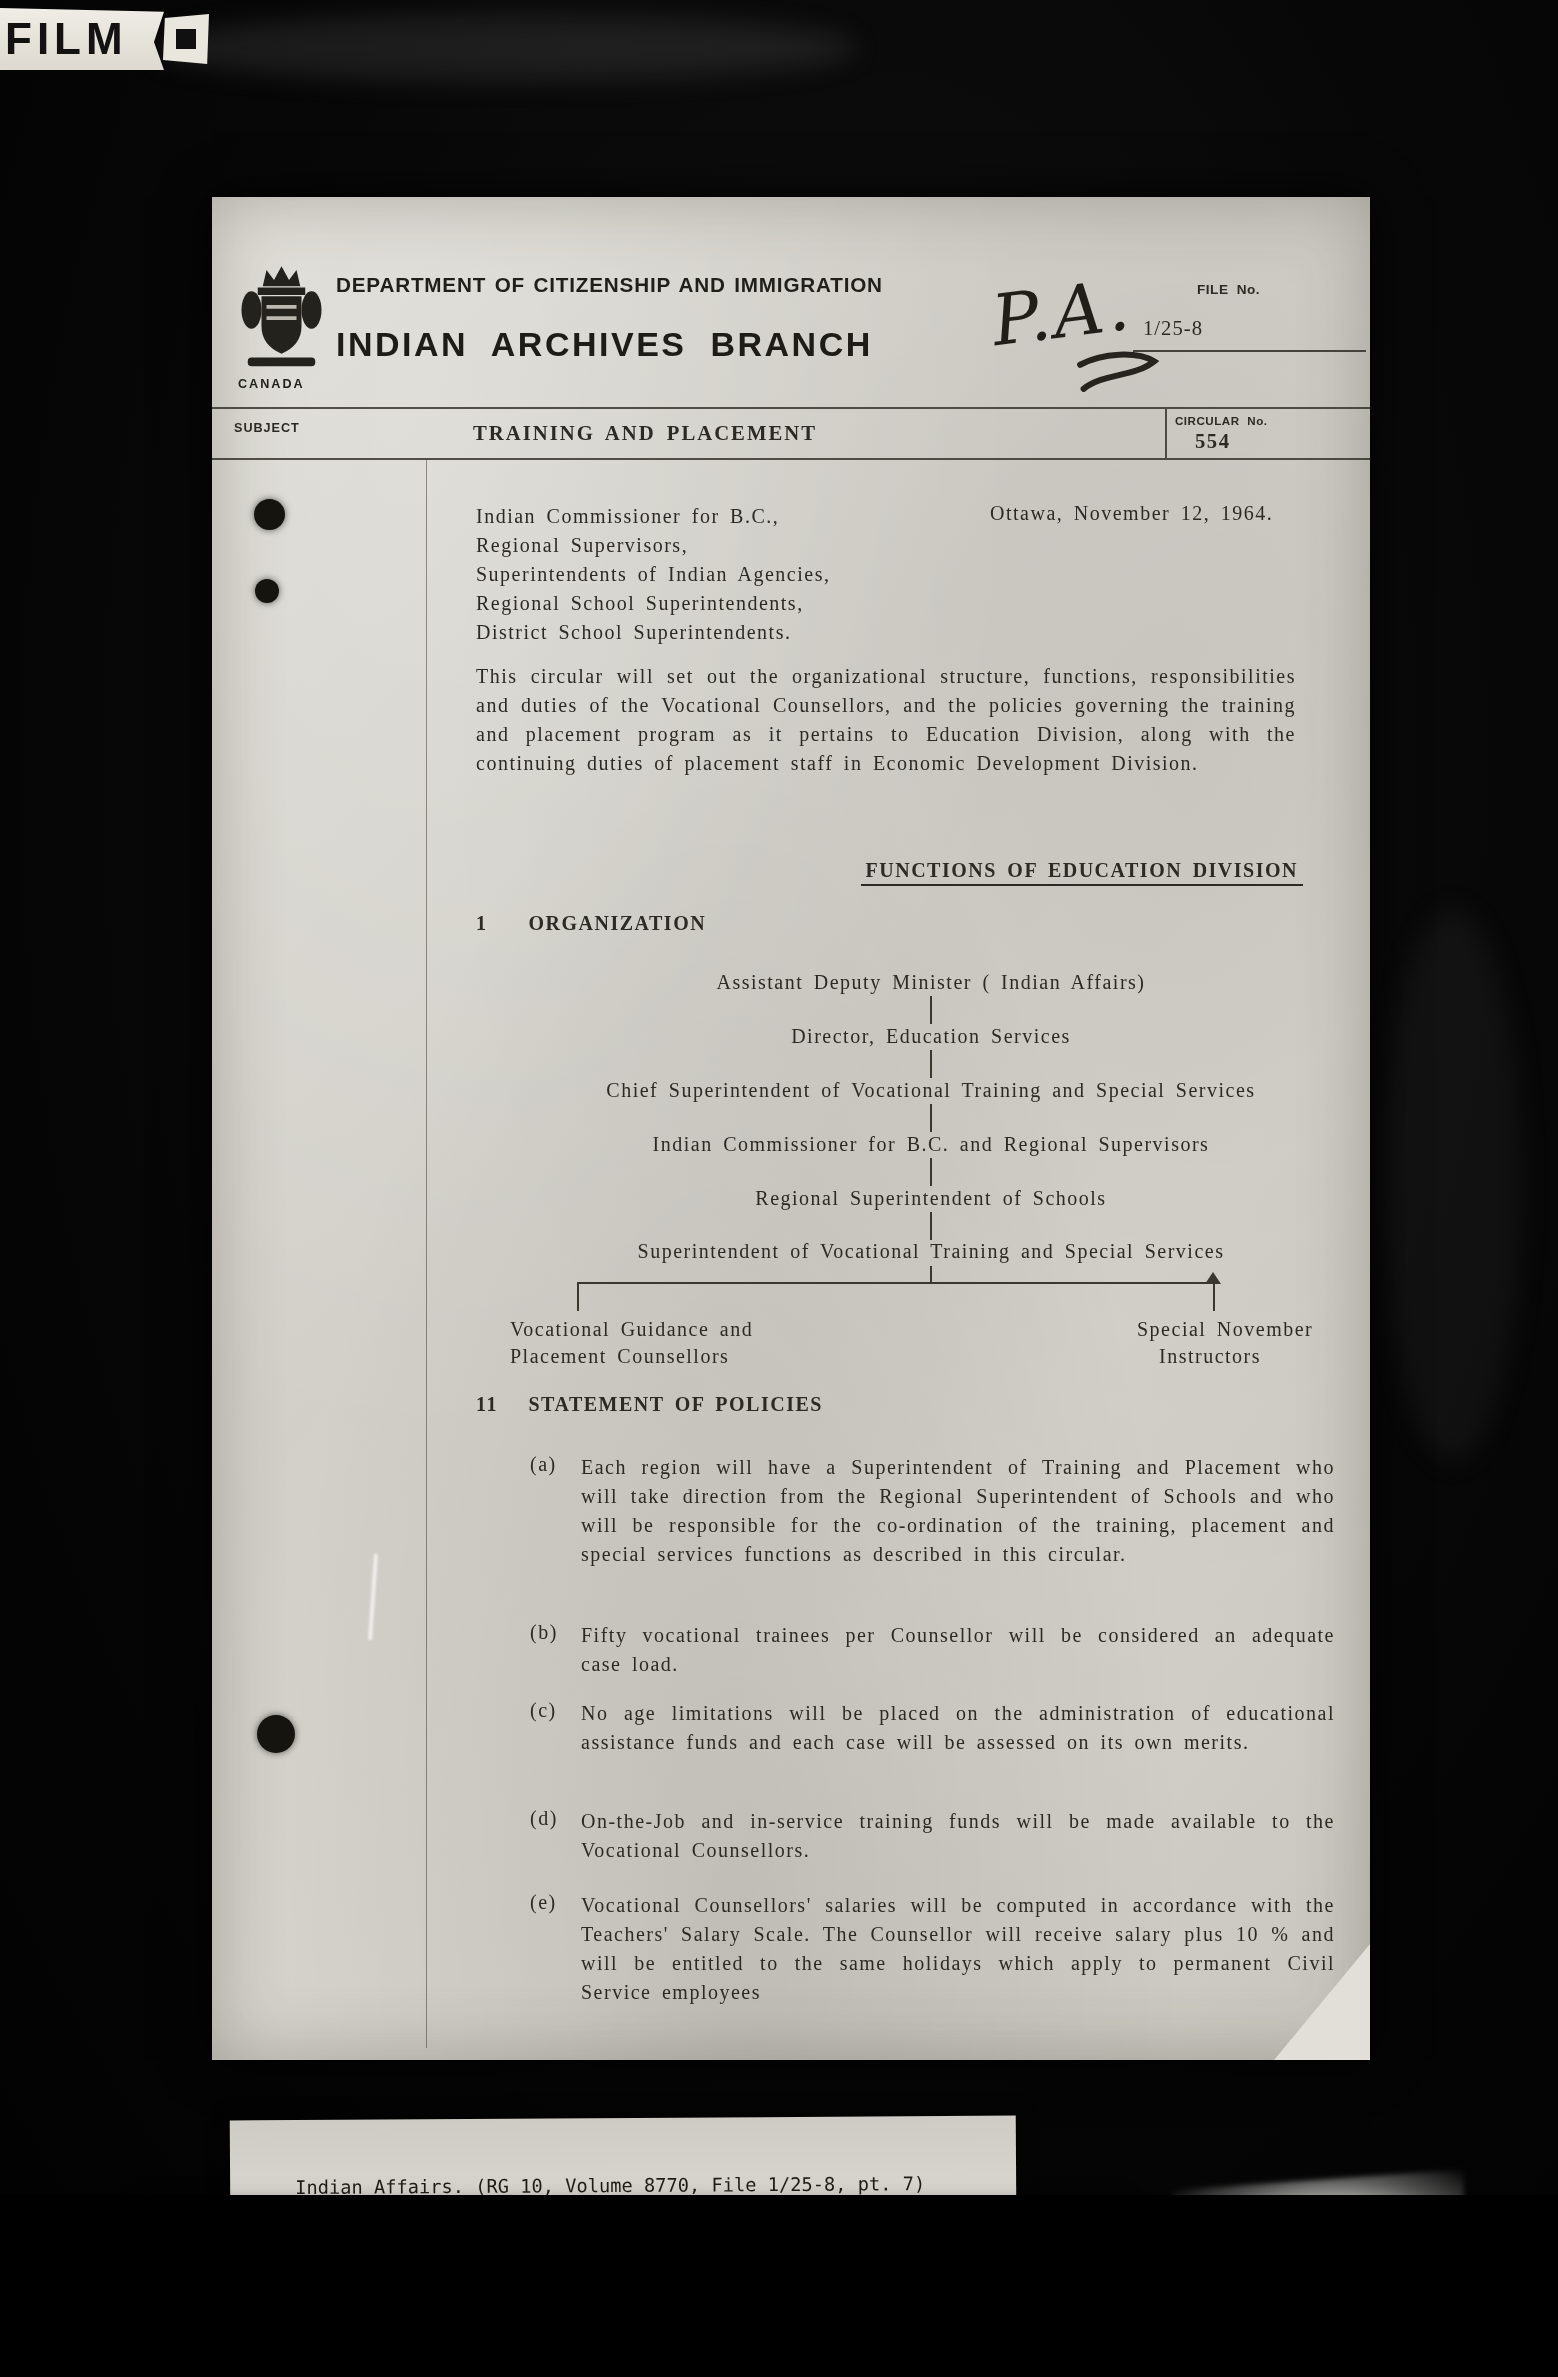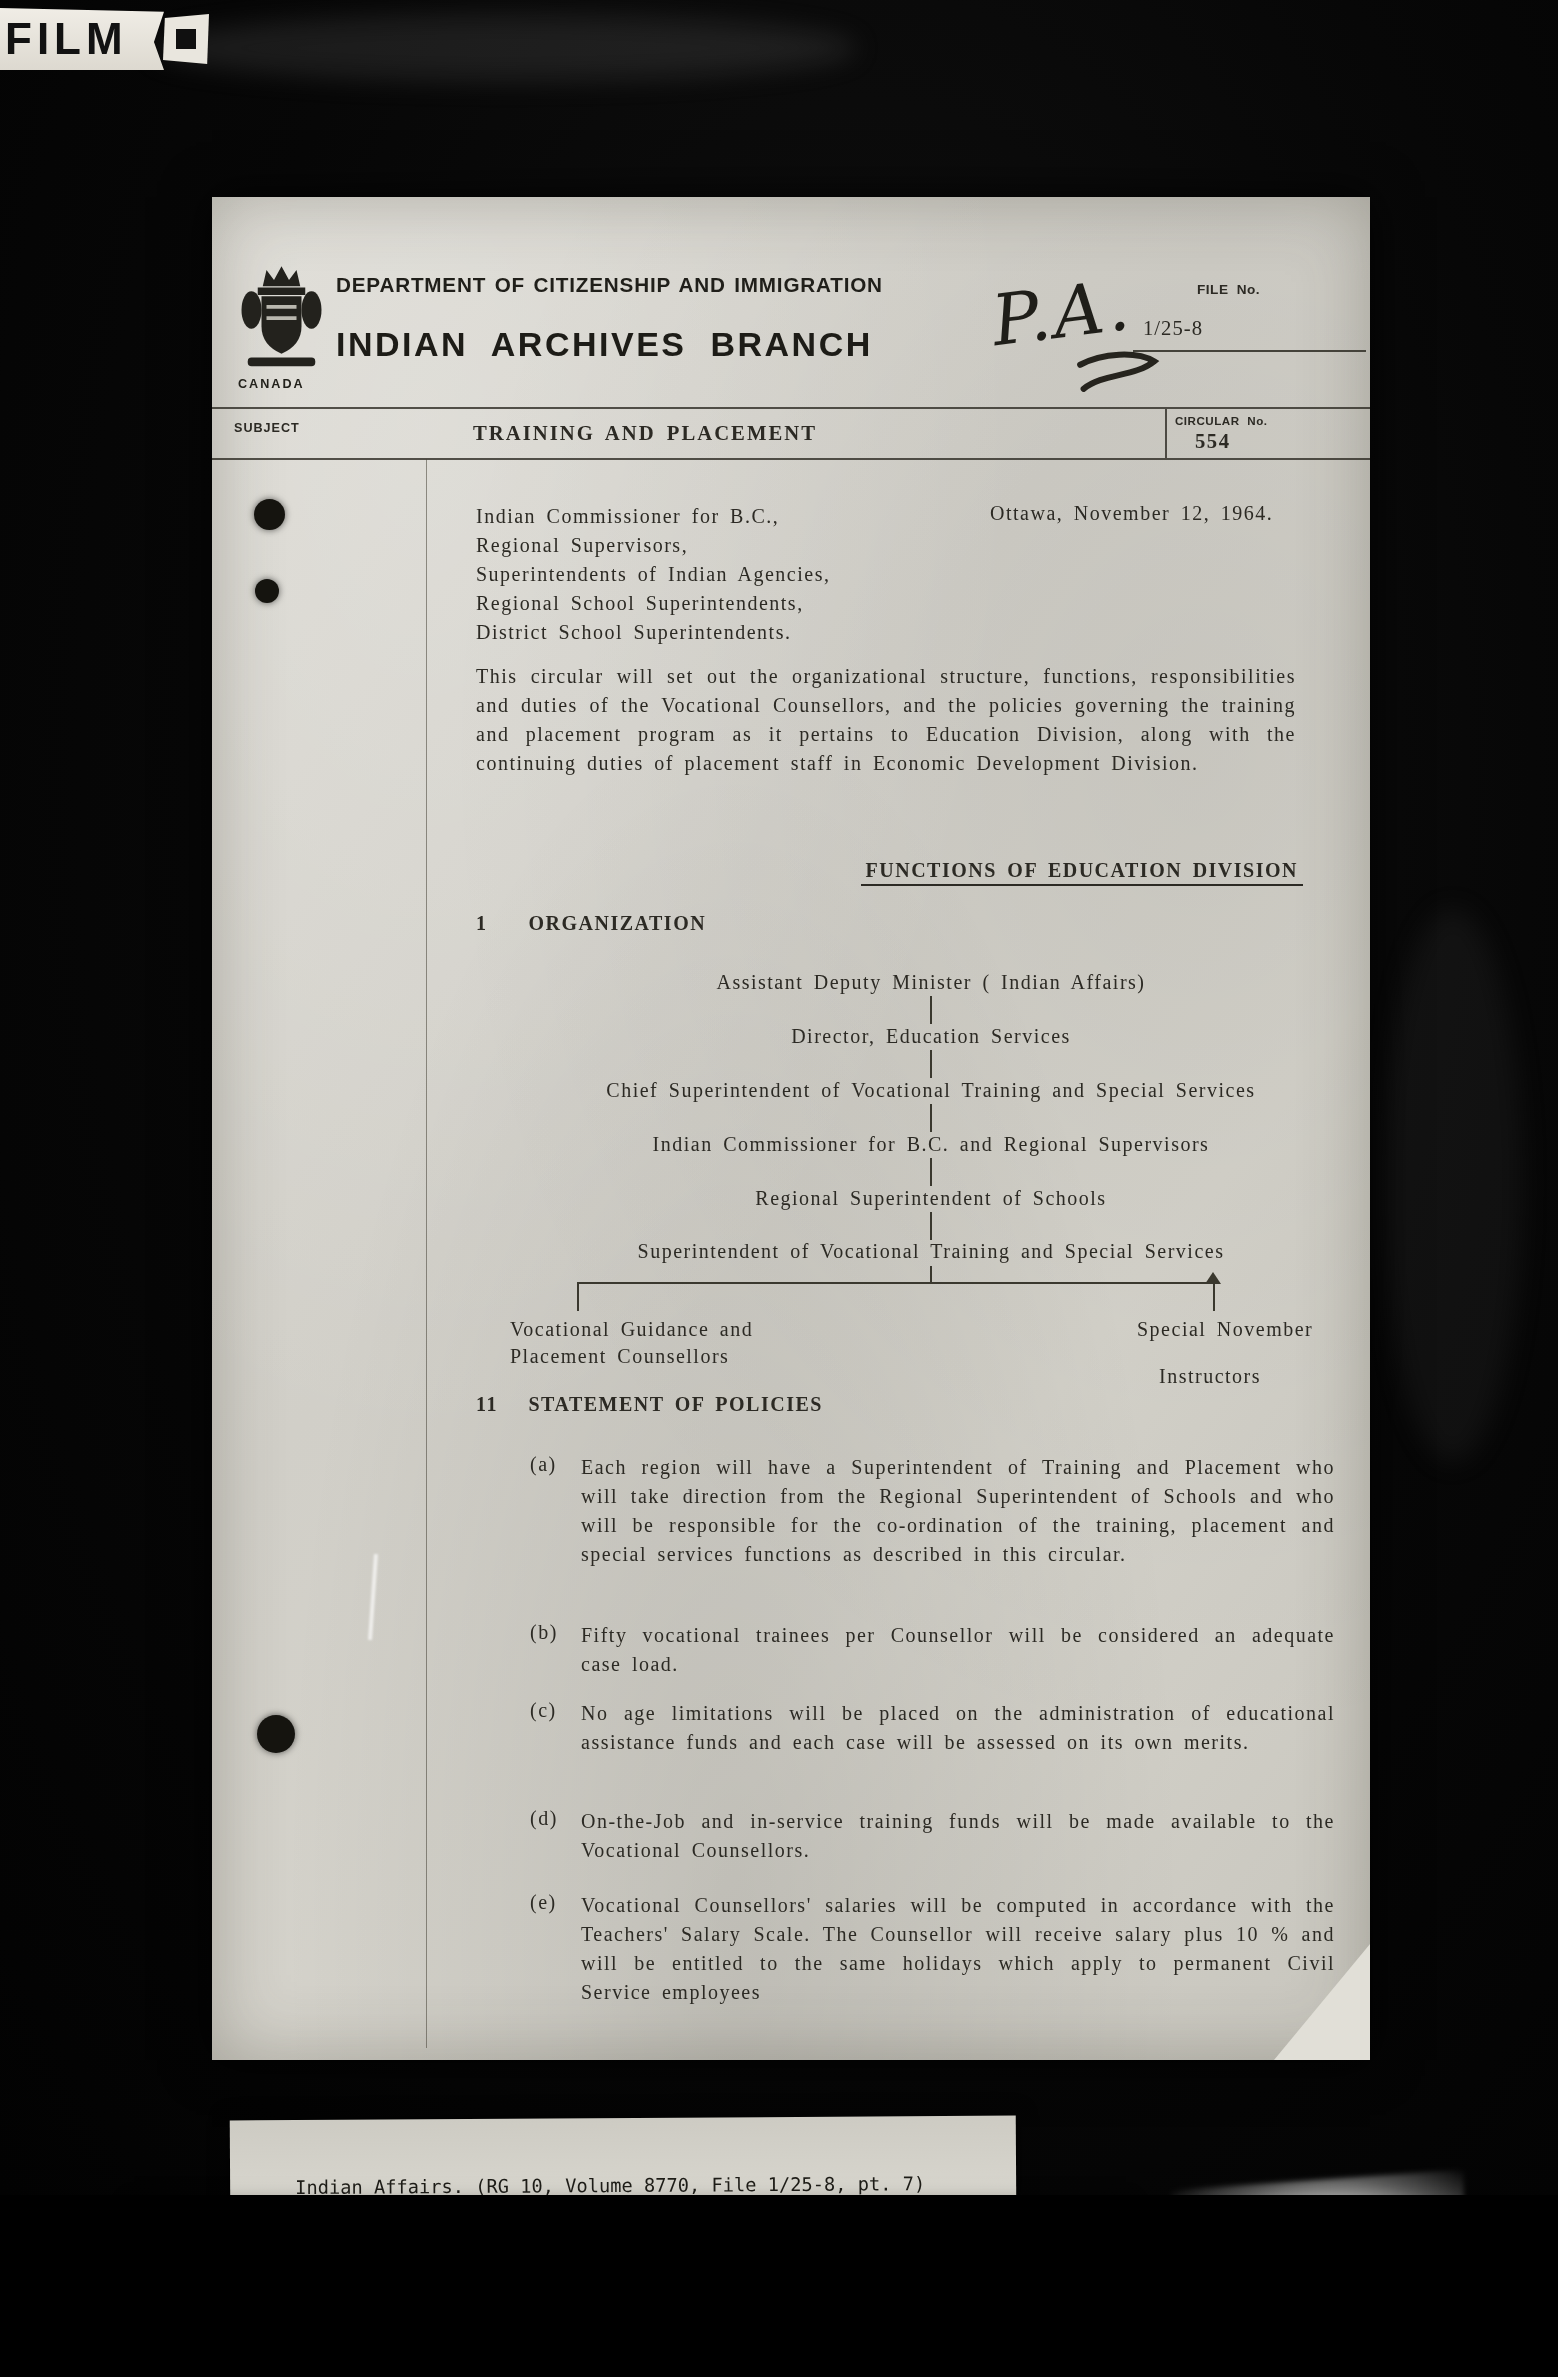--- a/index.html
+++ b/index.html
@@ -93,21 +93,21 @@
   .bracket-left{left:365px;top:311px;width:1.5px;height:29px;background:#3a382e;}
   .bracket-right{left:1001px;top:311px;width:1.5px;height:29px;background:#3a382e;}
   .bracket-arrow{left:993px;top:301px;width:0;height:0;
     border-left:8.6px solid transparent;border-right:8.6px solid transparent;
     border-bottom:12px solid #3a382e;}
 
   .branch-label{white-space:nowrap;}
   .bl1{left:298px;top:1121px;}
   .bl2{left:298px;top:1148px;}
   .br1{left:925px;top:1121px;}
-  .br2{left:947px;top:1148px;margin-top:20px;}
+  .br2{left:947px;top:1148px;}
 
   .p-label{left:318px;width:45px;}
   .p-text{left:369px;width:754px;line-height:29px;text-align:justify;}
   .pa{top:1256px;} .pb{top:1424px;} .pc{top:1502px;} .pd{top:1610px;} .pe{top:1694px;}
 
   .scratch{left:159px;top:1357px;width:3.5px;height:86px;background:rgba(255,255,255,.65);
     filter:blur(1px);transform:rotate(4deg);}
   .fold{left:1062px;top:1747px;width:0;height:0;
     border-left:96px solid transparent;border-bottom:116px solid #e1dfd7;}
 

